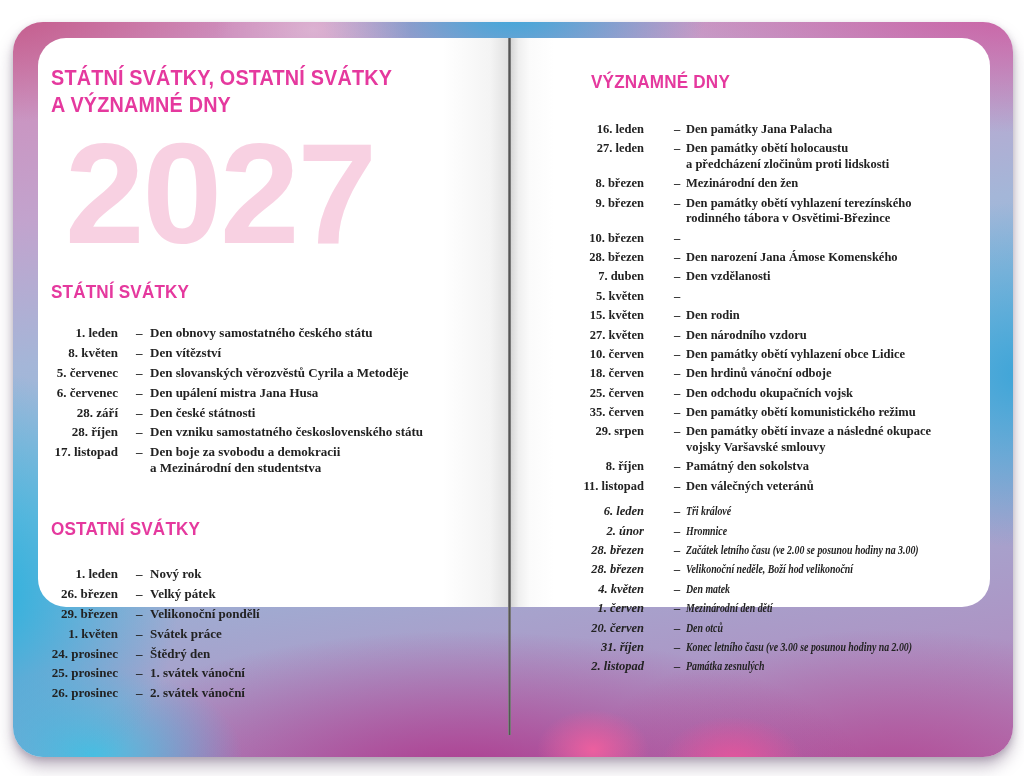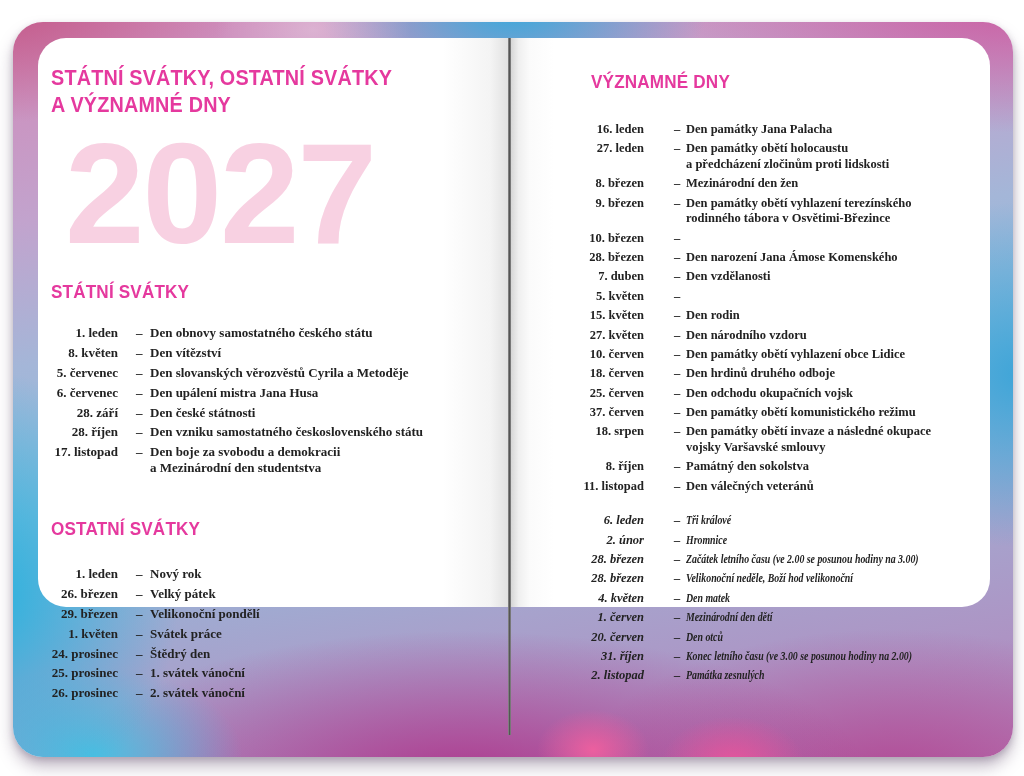--- a/index.html
+++ b/index.html
@@ -72,21 +72,21 @@
   .dash{font-weight:700;}
   .page-left  .dash{padding-left:18px;}
   .page-right .dash{padding-left:30px;}
   .desc{font-weight:700;white-space:pre-line;}
   .lp-list1{left:0;top:287px;}
   .lp-list2{left:0;top:528px;}
   .lp-h1{top:243px;}
   .lp-h2{top:480px;}
   .rp-lists{left:53px;top:84px;right:8px;position:absolute;color:#222;}
   .rp-lists .hgroup{position:static;}
-  .secondary{margin-top:19px;}
+  .secondary{margin-top:10px;}
   .secondary .date,.secondary .dash{font-style:italic;}
   .secondary .desc{
     font-style:italic;font-size:12px;
     transform:scaleX(.82);transform-origin:left top;white-space:pre;
   }
 </style>
 </head>
 <body>
 
 <div class="cover"></div>
@@ -263,37 +263,37 @@
 
         <div class="row">
           <span class="date">10. červen</span>
           <span class="dash">–</span>
           <span class="desc">Den památky obětí vyhlazení obce Lidice</span>
         </div>
 
         <div class="row">
           <span class="date">18. červen</span>
           <span class="dash">–</span>
-          <span class="desc">Den hrdinů druhého odboje</span>
+          <span class="desc">Den hrdinů vánoční odboje</span>
         </div>
 
         <div class="row">
           <span class="date">25. červen</span>
           <span class="dash">–</span>
           <span class="desc">Den odchodu okupačních vojsk</span>
         </div>
 
         <div class="row">
-          <span class="date">37. červen</span>
+          <span class="date">35. červen</span>
           <span class="dash">–</span>
           <span class="desc">Den památky obětí komunistického režimu</span>
         </div>
 
         <div class="row">
-          <span class="date">18. srpen</span>
+          <span class="date">29. srpen</span>
           <span class="dash">–</span>
           <span class="desc">Den památky obětí invaze a následné okupace
 vojsky Varšavské smlouvy</span>
         </div>
 
         <div class="row">
           <span class="date">8. říjen</span>
           <span class="dash">–</span>
           <span class="desc">Památný den sokolstva</span>
         </div>

